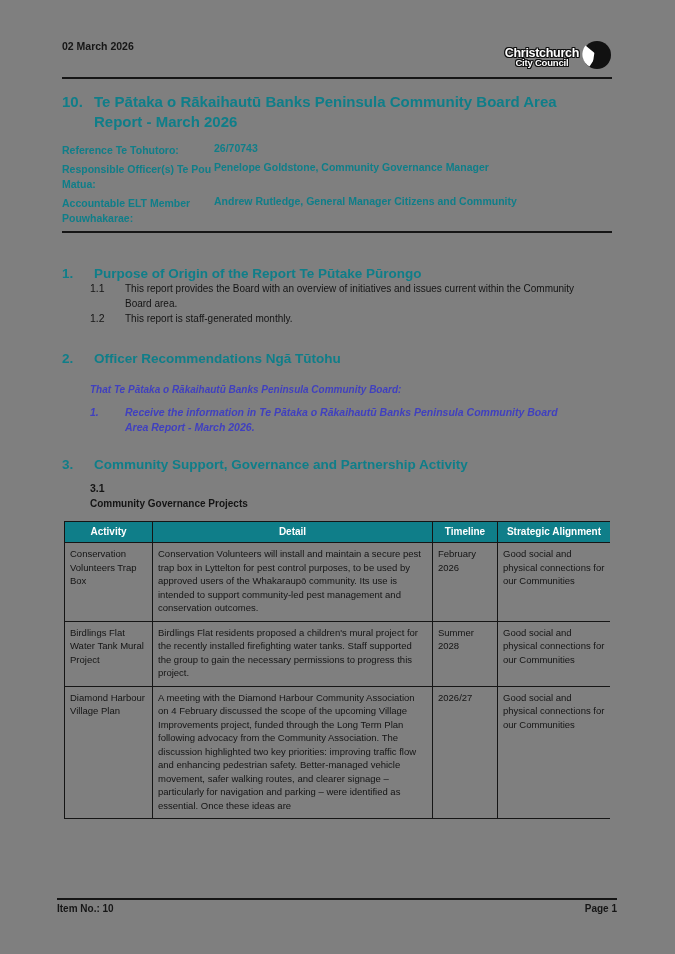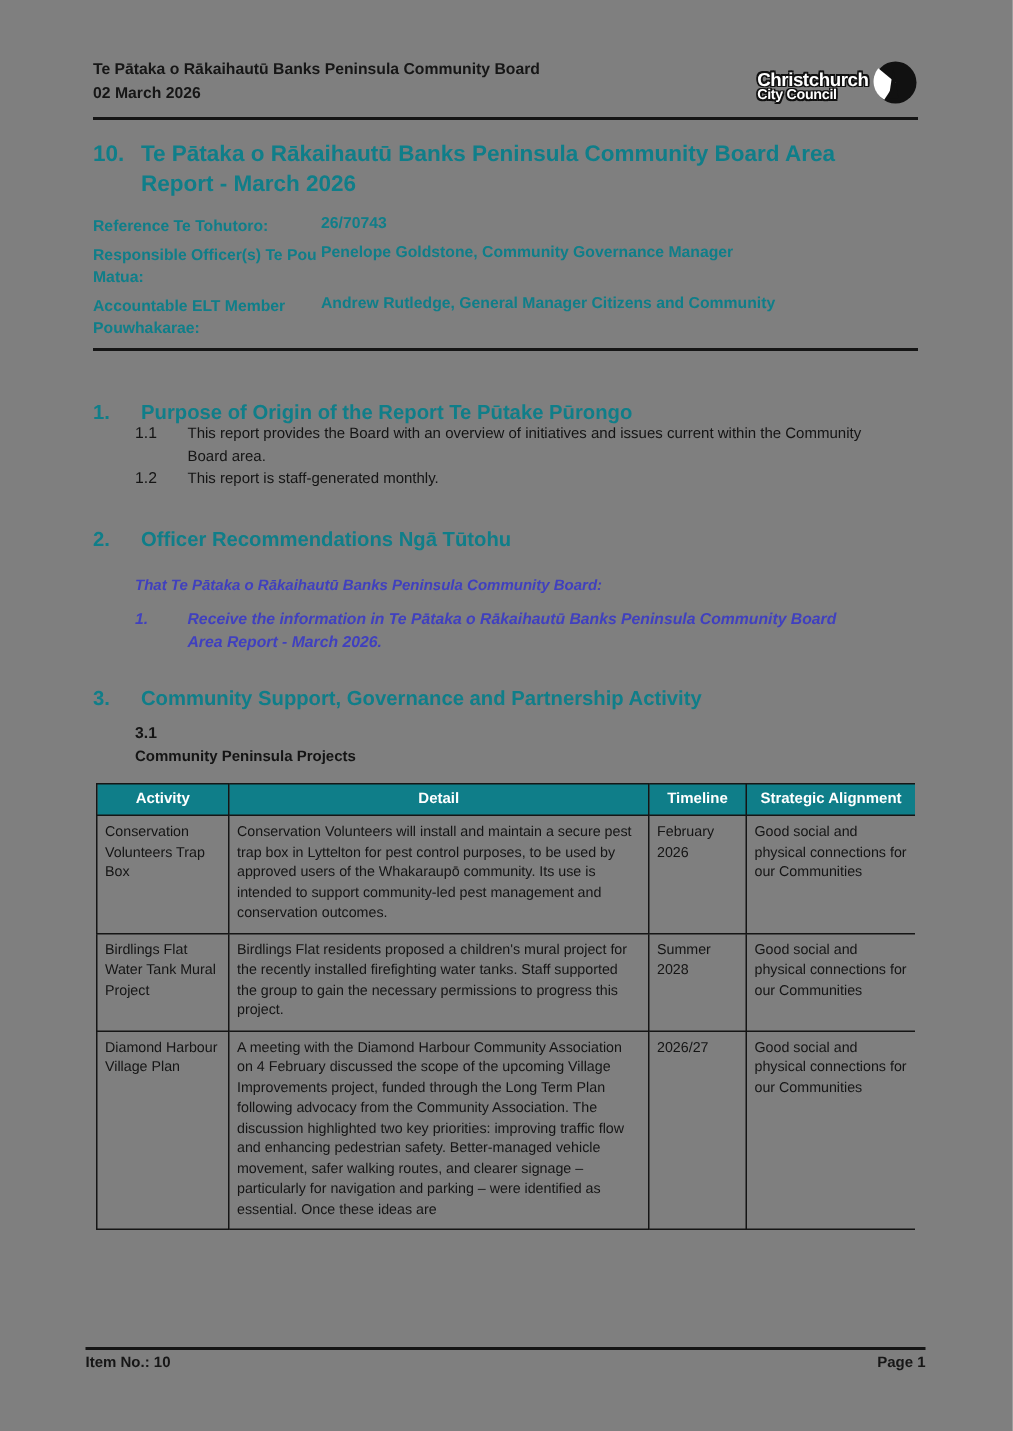--- a/index.html
+++ b/index.html
@@ -9,21 +9,21 @@
     position:relative; width:675px; height:954px;
     background:#7f7f7f; color:#141414; overflow:hidden;
   }
   .content { position:absolute; left:62px; top:38px; width:550px; }
 
   
   .hdr { display:flex; justify-content:space-between; align-items:flex-start; }
   .hdr-text { font-size:10.5px; font-weight:bold; line-height:16px; color:#161616; }
   .hdr-rule { border-bottom:2.5px solid #151515; margin-top:3px; }
   .logo { display:flex; align-items:center; gap:3px; margin-top:2px; }
-  .logo-words { line-height:1; }
+  .logo-words { text-align:center; line-height:1; }
   .logo-l1 {
     font-size:12.5px; font-weight:bold; color:#ffffff; letter-spacing:-0.3px;
     text-shadow:-1px -1px 0 #111,1px -1px 0 #111,-1px 1px 0 #111,1px 1px 0 #111,0 -1px 0 #111,0 1px 0 #111,-1px 0 0 #111,1px 0 0 #111;
   }
   .logo-l2 {
     font-size:9.5px; font-weight:bold; color:#ffffff; letter-spacing:-0.2px; margin-top:-1px;
     text-shadow:-1px -1px 0 #111,1px -1px 0 #111,-1px 1px 0 #111,1px 1px 0 #111,0 -1px 0 #111,0 1px 0 #111,-1px 0 0 #111,1px 0 0 #111;
   }
 
   
@@ -76,21 +76,20 @@
   }
 </style>
 </head>
 <body>
 
 <div class="page">
   <div class="content">
 
     <div class="hdr">
       <div class="hdr-text">
-        <div>Te Pātaka o Rākaihautū Banks Peninsula Community Board</div>
         <div>02 March 2026</div>
       </div>
       <div class="logo">
         <div class="logo-words">
           <div class="logo-l1">Christchurch</div>
           <div class="logo-l2">City Council</div>
         </div>
         <span>
           <svg width="30" height="30" viewBox="0 0 30 30">
             <circle cx="15" cy="15" r="14" fill="#111"></circle>
@@ -144,21 +143,21 @@
       <div class="rec-num">1.</div>
       <div class="rec-text">Receive the information in Te Pātaka o Rākaihautū Banks Peninsula Community Board Area Report - March 2026.</div>
     </div>
 
     <div class="sec-head tight2">
       <div class="sec-num">3.</div>
       <div class="sec-title">Community Support, Governance and Partnership Activity</div>
     </div>
     <div class="subhead">
       <div class="para-num">3.1</div>
-      <div class="para-text">Community Peninsula Projects</div>
+      <div class="para-text">Community Governance Projects</div>
     </div>
 
     <div class="tbl-wrap">
       <table>
         <colgroup>
           <col class="col-activity">
             <col class="col-detail">
             <col class="col-timeline">
             <col class="col-align">
         </colgroup>

